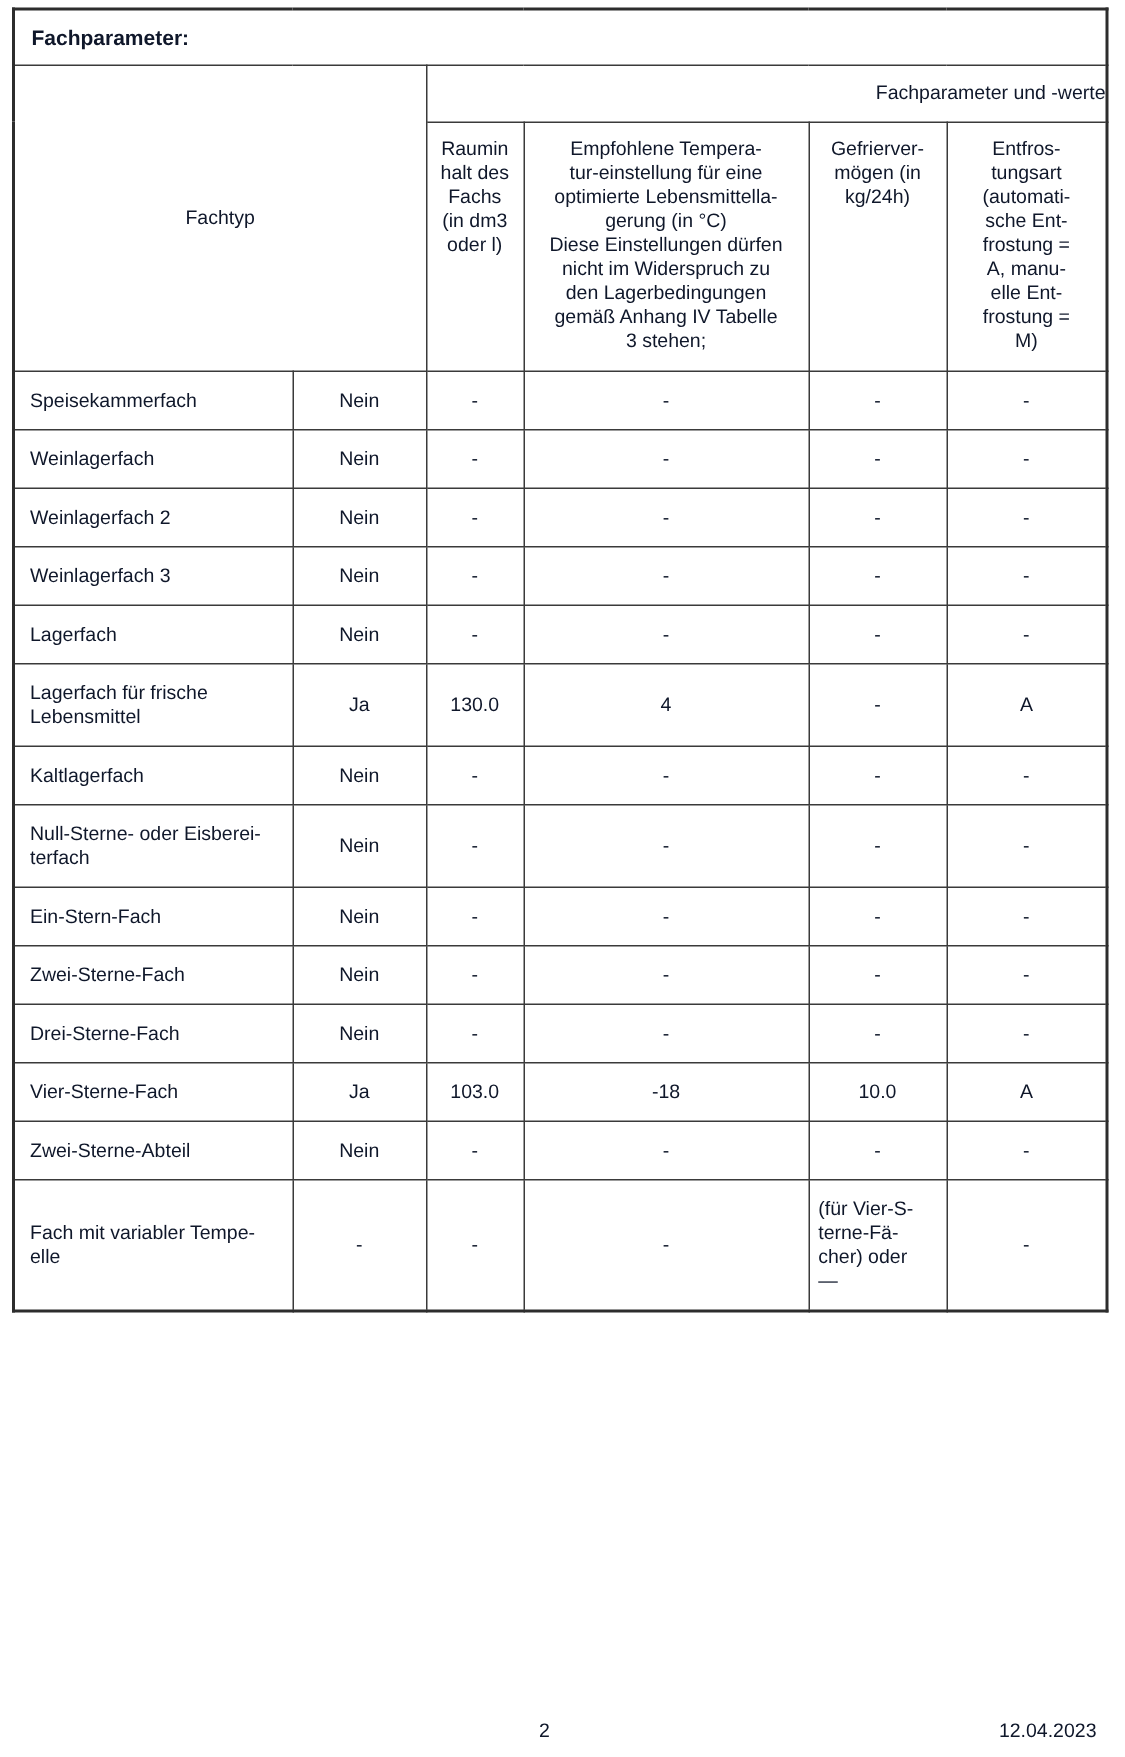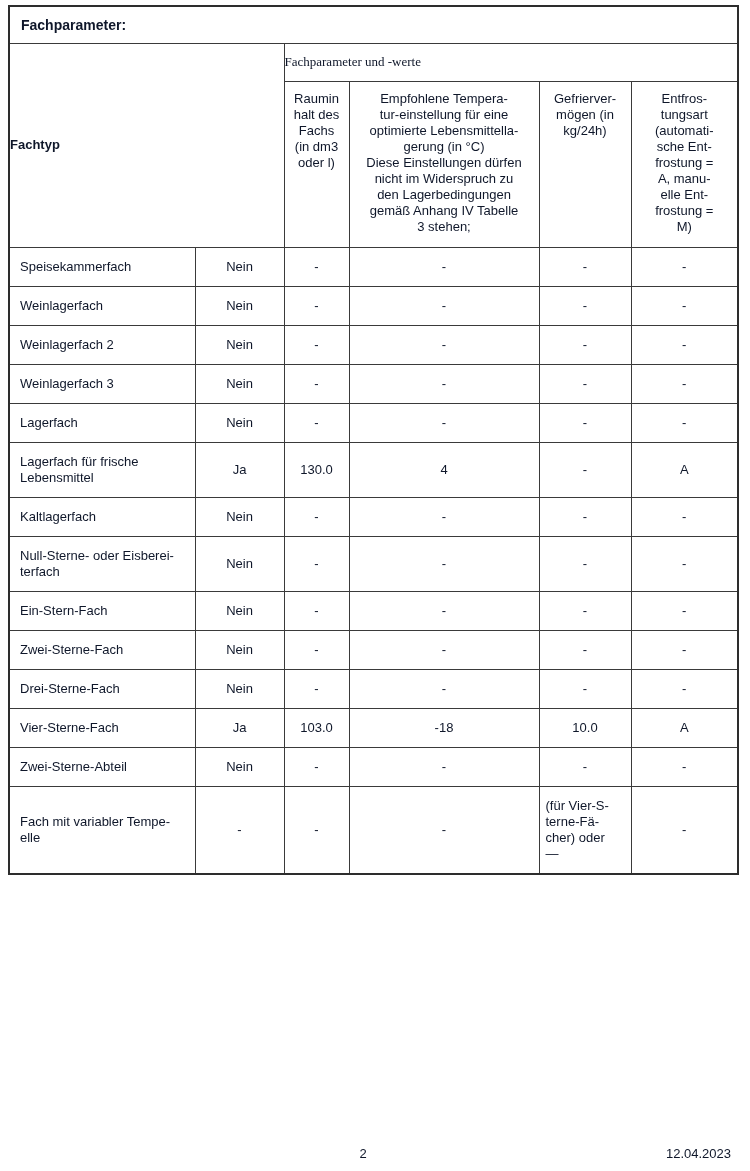--- a/index.html
+++ b/index.html
@@ -31,29 +31,27 @@
   }
   td.title-cell {
     height: 37px;
     font-size: 14px;
     font-weight: bold;
     text-align: left;
     vertical-align: middle;
     padding-left: 11px;
   }
   td.fachtyp-cell {
-    text-align: left;
-    vertical-align: middle;
-    font-weight: bold;
+    text-align: center;
+    vertical-align: middle;
   }
   td.group-cell {
     height: 38px;
-    text-align: left;
-    vertical-align: middle;
-    font-family: Liberation Serif, serif;
+    text-align: right;
+    vertical-align: middle;
   }
   tr.hdr-row { height: 166px; }
   td.hdr {
     text-align: center;
     vertical-align: top;
     padding: 9px 2px 4px 2px;
   }
   td.body-cell {
     text-align: center;
     vertical-align: middle;

